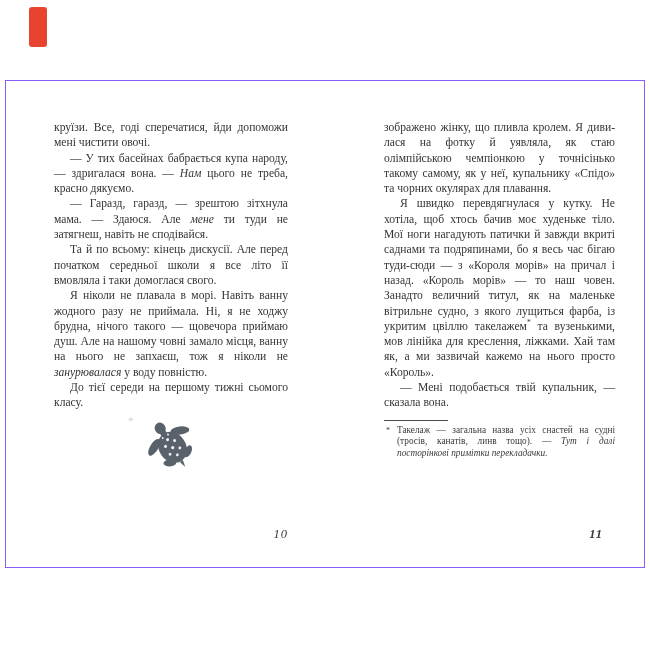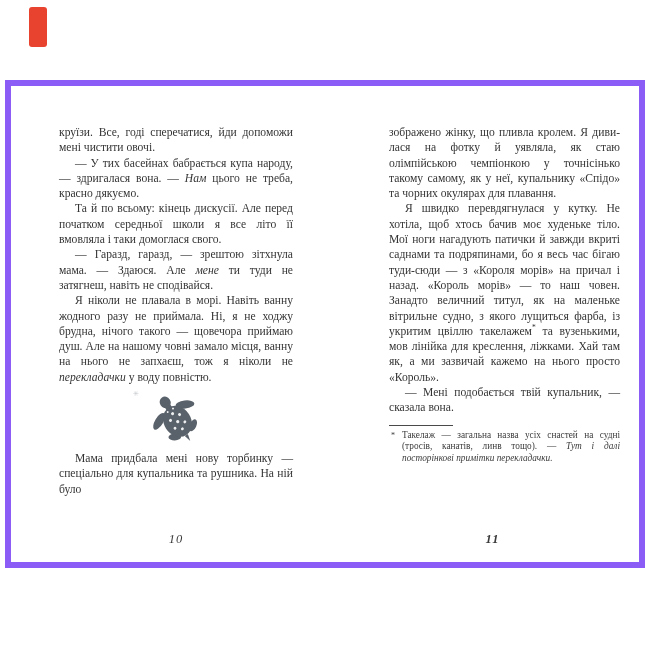--- a/index.html
+++ b/index.html
@@ -3,34 +3,34 @@
 <meta charset="utf-8">
 <style>
   * { margin:0; padding:0; box-sizing:border-box; }
   html,body { width:650px; height:650px; background:#ffffff; overflow:hidden; }
   body { position:relative; font-family:"Liberation Serif","DejaVu Serif",serif; color:#343434; }
 
   .bookmark { position:absolute; left:29px; top:7px; width:18px; height:40px;
               border-radius:3px; background:#e8432e; }
 
   .spread { position:absolute; left:5px; top:80px; width:640px; height:488px;
-            background:#ffffff; border:6px solid #8b5cf6; }
+            background:#ffffff; border:1px solid #8b5cf6; }
 
   .col { position:absolute; top:39px; width:234px; font-size:11.6px; line-height:15.3px;
          text-align:justify; hyphens:manual; -webkit-hyphens:manual; }
   .col.left  { left:48px; }
   .col.right { left:378px; width:231px; }
   .col p { text-indent:16px; }
   .col p.noindent { text-indent:0; }
   em { font-style:italic; }
 
   .turtle-wrap { text-align:center; height:60px; margin-top:6px; position:relative; }
   .sparkle { position:absolute; left:74px; top:-4px; font-size:7px; color:#c7cbcf; }
 
-  .pagenum { position:absolute; top:446px; text-align:center; font-style:italic;
+  .pagenum { position:absolute; top:446px; text-align:right; font-style:italic;
              font-size:12.5px; letter-spacing:1px; color:#3a3a3a; }
   .pagenum.left  { left:48px;  width:234px; }
   .pagenum.right { left:366px; width:231px;font-weight:bold; }
 
   .footnote-block { margin-top:9px; }
   .fn-rule { width:64px; border-top:1px solid #4a4a4a; margin-bottom:4px; }
   .fn-text { position:relative; padding-left:13px; font-size:9.3px; line-height:11.7px;
              text-align:justify; color:#3a3a3a; }
   .fn-marker { position:absolute; left:2px; top:0px; font-size:8px; }
   sup.fn-ref { font-size:7.5px; vertical-align:super; line-height:0; }
@@ -38,23 +38,24 @@
 </head>
 <body>
 
 <div class="bookmark" style="background: rgb(232, 67, 46);"></div>
 
 <div class="spread">
 
   <div class="col left">
     <p class="noindent"><span>круїзи. Все, годі сперечатися, йди допоможи мені чистити овочі.</span></p>
     <p><span>— У тих басейнах бабрається купа народу, — здригалася вона. — </span><em>Нам</em><span> цього не треба, красно дякуємо.</span></p>
+    <p><span>— Гаразд, гаразд, — зрештою зітхнула мама. — Здаюся. Але </span><em>мене</em><span> ти туди не затягнеш, навіть не сподівайся.</span></p>
     <p><span>Та й по всьому: кінець дискусії. Але перед початком середньої школи я все літо її вмовляла і таки домоглася свого.</span></p>
-    <p><span>— Гаразд, гаразд, — зрештою зітхнула мама. — Здаюся. Але </span><em>мене</em><span> ти туди не затягнеш, навіть не сподівайся.</span></p>
-    <p><span>Я ніколи не плавала в морі. Навіть ванну жод­ного разу не приймала. Ні, я не ходжу брудна, нічого такого — щовечора приймаю душ. Але на нашому човні замало місця, ванну на нього не запхаєш, тож я ніколи не </span><em>перекладачки</em><span> у воду повністю.</span></p>
+    <p><span>Я ніколи не плавала в морі. Навіть ванну жод­ного разу не приймала. Ні, я не ходжу брудна, нічого такого — щовечора приймаю душ. Але на нашому човні замало місця, ванну на нього не запхаєш, тож я ніколи не </span><em>занурювалася</em><span> у воду повністю.</span></p>
+    <p><span>До тієї середи на першому тижні сьомого класу.</span></p>
 
     <div class="turtle-wrap">
       <span class="sparkle">✳</span>
       <svg width="58" height="56" viewBox="0 0 64 62">
         <g fill="#59616a" transform="rotate(-33 32 31)">
           <ellipse cx="32" cy="9" rx="6" ry="6.5"></ellipse>
           <rect x="28.5" y="11" width="7" height="9" rx="3"></rect>
           <ellipse cx="15" cy="23" rx="10.5" ry="4.5" transform="rotate(-26 15 23)"></ellipse>
           <ellipse cx="49" cy="23" rx="10.5" ry="4.5" transform="rotate(26 49 23)"></ellipse>
           <ellipse cx="20" cy="47" rx="7" ry="3.8" transform="rotate(32 20 47)"></ellipse>
@@ -69,21 +70,20 @@
             <circle cx="25.5" cy="39" r="1.6"></circle>
             <circle cx="38.5" cy="39" r="1.6"></circle>
             <circle cx="32" cy="44" r="1.6"></circle>
             <circle cx="28.5" cy="19.5" r="1.1"></circle>
             <circle cx="35.5" cy="19.5" r="1.1"></circle>
           </g>
         </g>
       </svg>
     </div>
 
-    <p><span>Мама придбала мені нову торбинку — спеці­ально для купальника та рушника. На ній було</span></p>
   </div>
 
   <div class="col right">
     <p class="noindent"><span>зображено жінку, що пливла кролем. Я диви­лася на фотку й уявляла, як стаю олімпійською чемпіонкою у точнісінько такому самому, як у неї, купальнику «Спідо» та чорних окулярах для плавання.</span></p>
     <p><span>Я швидко перевдягнулася у кутку. Не хотіла, щоб хтось бачив моє худеньке тіло. Мої ноги нага­дують патички й завжди вкриті саднами та подря­пинами, бо я весь час бігаю туди-сюди — з «Короля морів» на причал і назад. «Король морів» — то наш човен. Занадто величний титул, як на маленьке вітрильне судно, з якого лущиться фарба, із укри­тим цвіллю такелажем</span><sup class="fn-ref">*</sup><span> та вузенькими, мов лінійка для креслення, ліжками. Хай там як, а ми зазвичай кажемо на нього просто «Король».</span></p>
     <p><span>— Мені подобається твій купальник, — сказала вона.</span></p>
 
     <div class="footnote-block">
       <div class="fn-rule"></div>
       <div class="fn-text">

